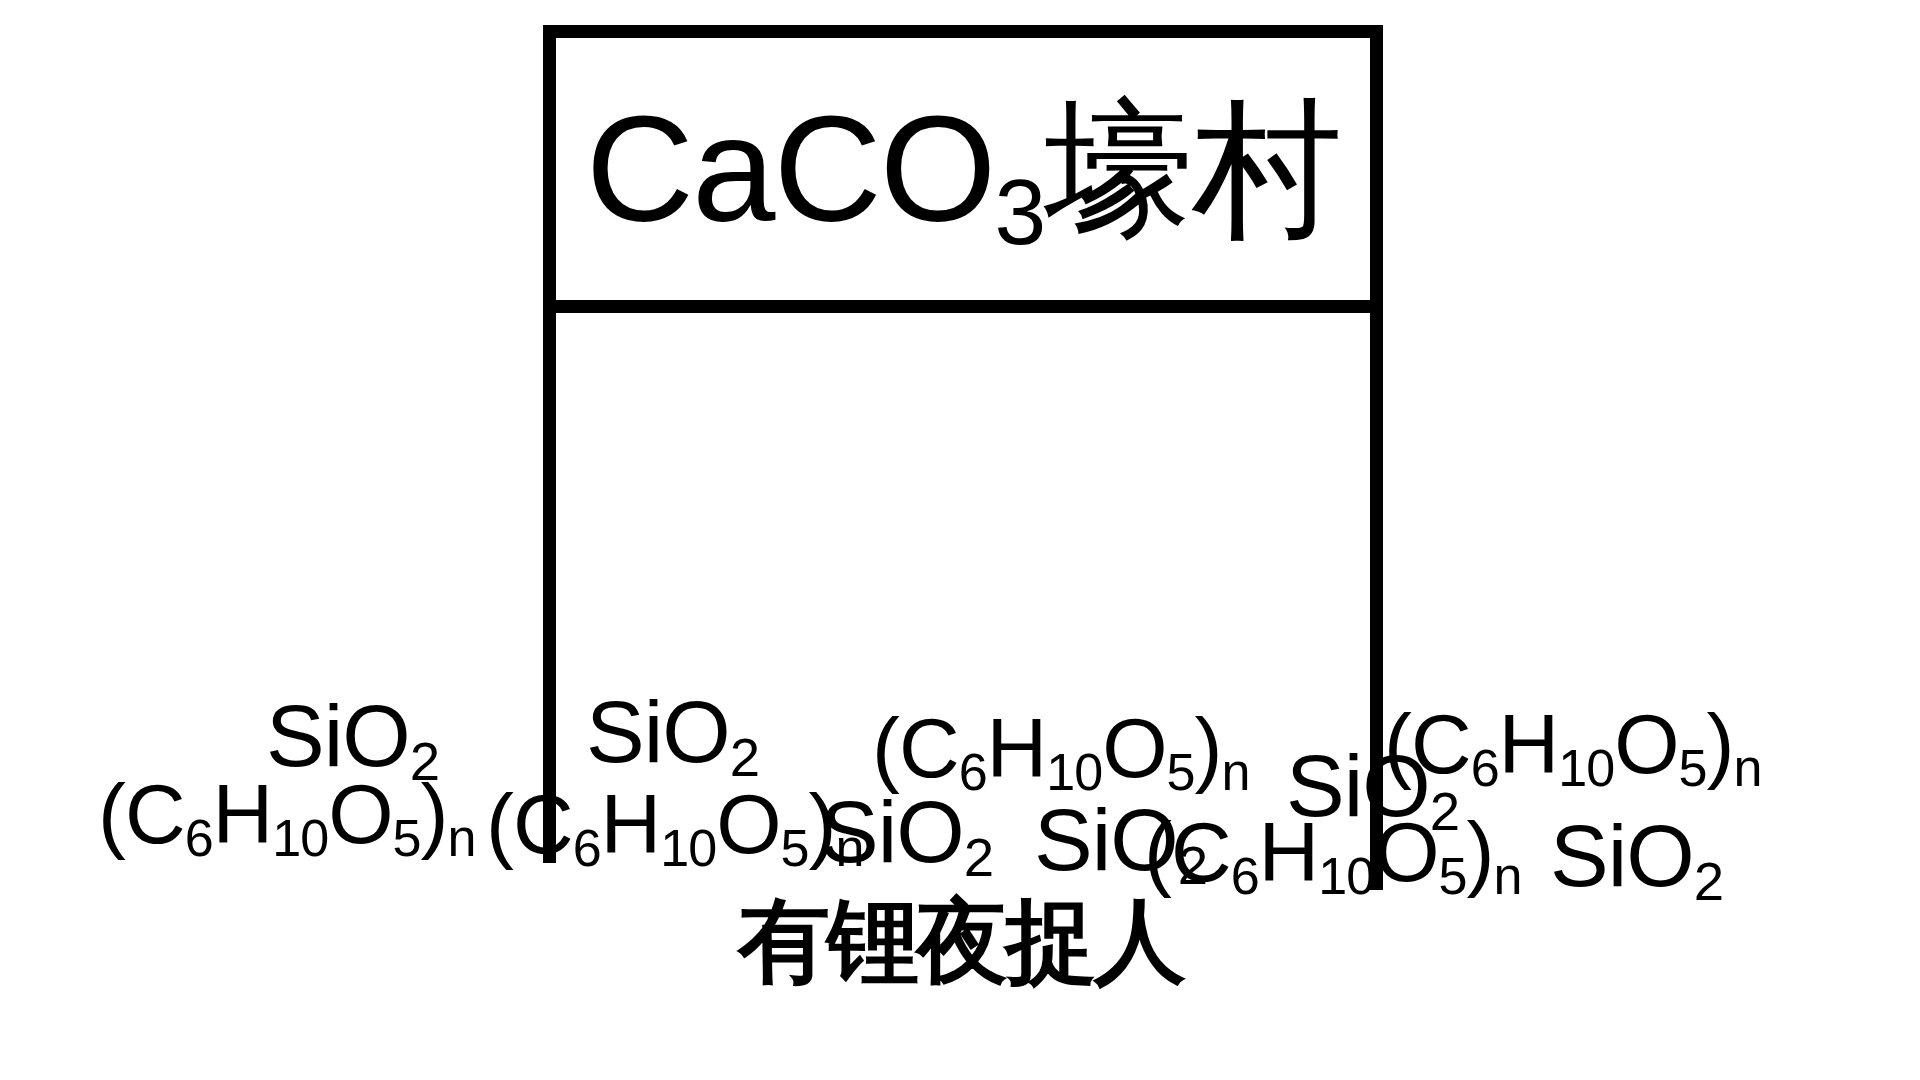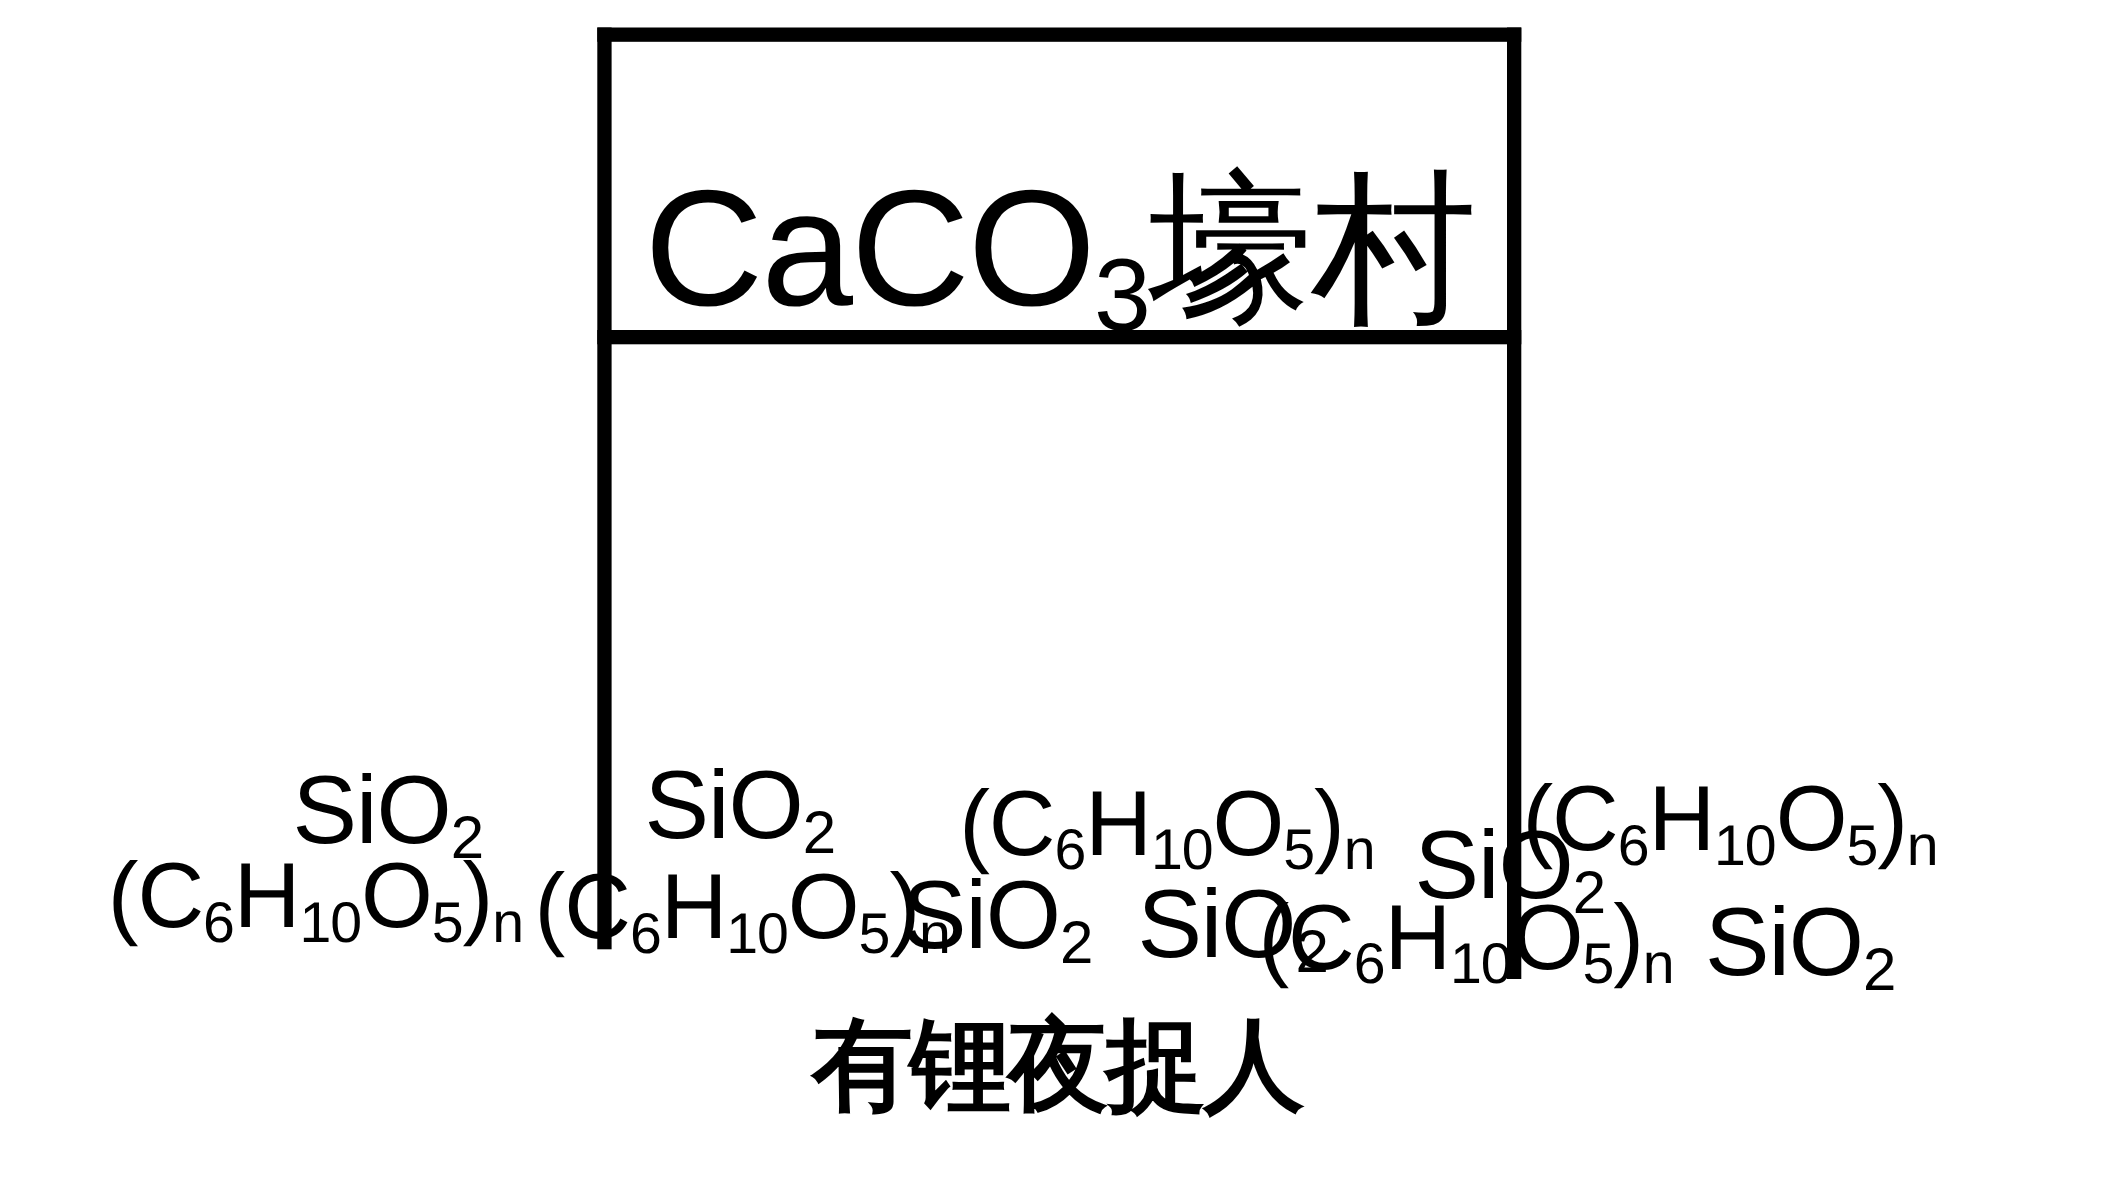--- a/index.html
+++ b/index.html
@@ -8,21 +8,21 @@
     width:1920px;height:1080px;
     background:#ffffff;
     overflow:hidden;
     font-family:"Liberation Sans", sans-serif;
     color:#000;
   }
   .border{position:absolute;background:#000;}
   #title-cell{
     position:absolute;
     left:556px;top:38px;width:814px;height:262px;
-    display:flex;align-items:flex-end;justify-content:center;
+    display:flex;align-items:center;justify-content:center;
     line-height:1;
   }
   #title-cell .title-text{
     font-size:150px;
     white-space:nowrap;
     letter-spacing:-2px;
   }
   sub{
     font-size:.62em;
     line-height:0;
@@ -38,21 +38,20 @@
     letter-spacing:-1px;
   }
   #caption{
     position:absolute;
     left:738px;top:895px;
     font-size:92px;
     font-weight:bold;
     line-height:1;
     letter-spacing:-3px;
     white-space:nowrap;
-    margin-top:28px;
   }
 </style>
 </head>
 <body>
 
 <div id="stage">
 
   <div class="border" style="left:543px;top:25px;width:840px;height:13px;"></div>
   <div class="border" style="left:543px;top:25px;width:13px;height:838px;"></div>
   <div class="border" style="left:1370px;top:25px;width:13px;height:865px;"></div>

